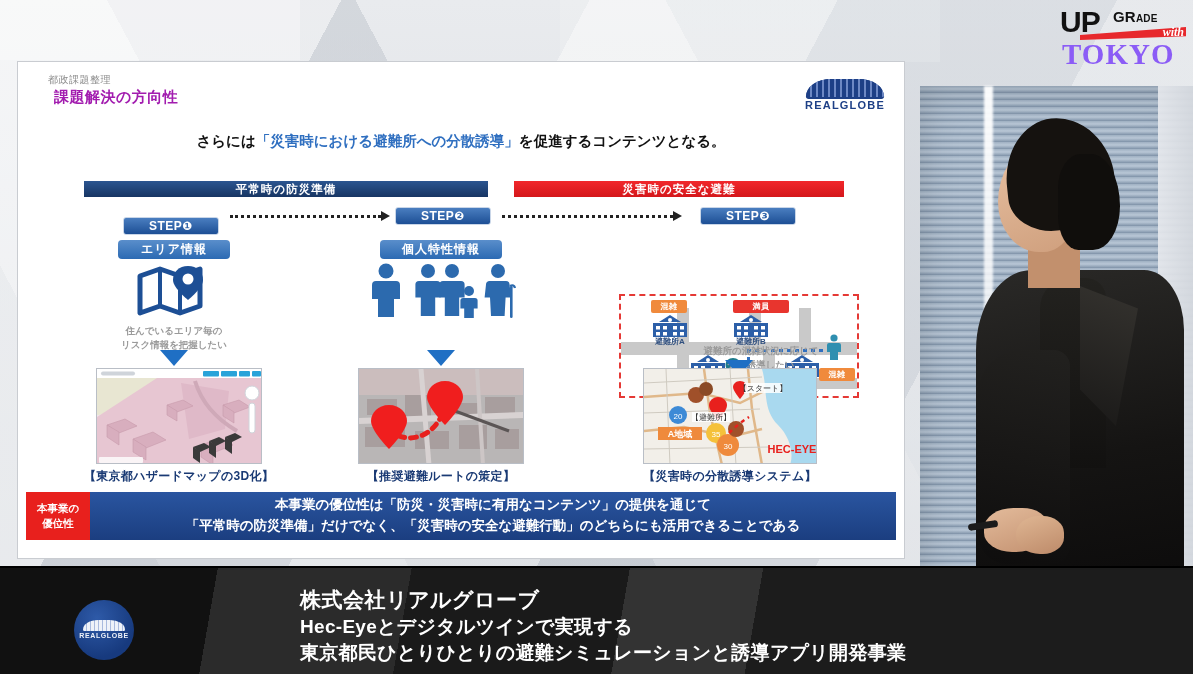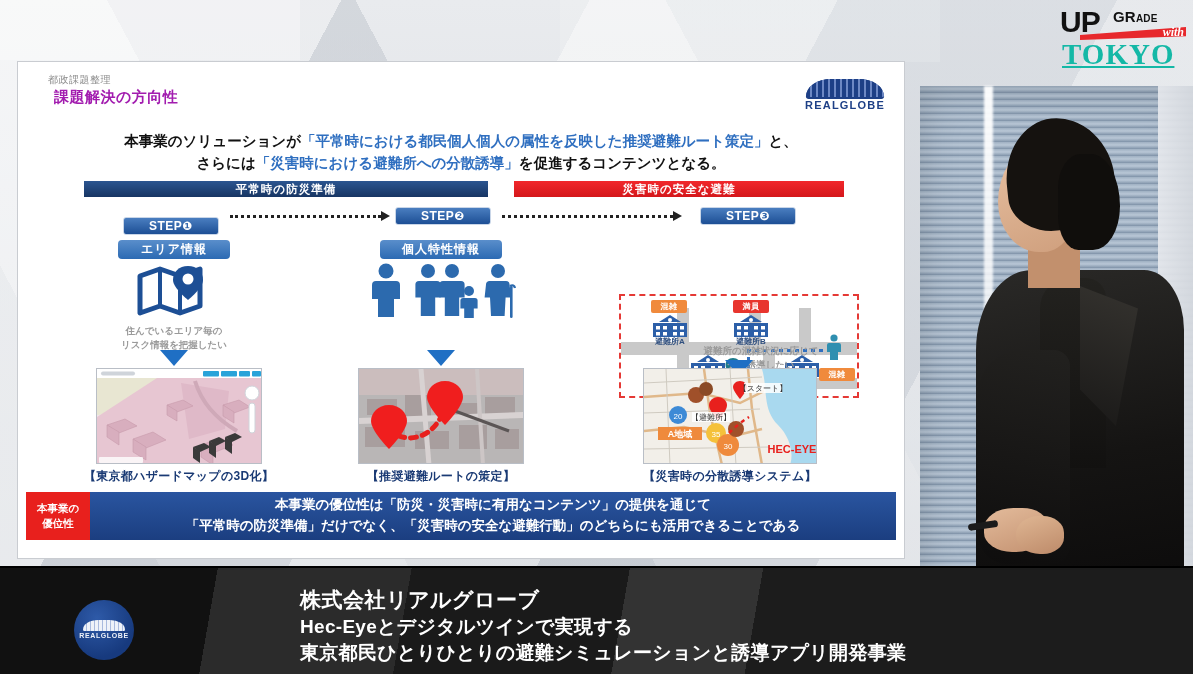--- a/index.html
+++ b/index.html
@@ -105,21 +105,21 @@
   .uwt-swoosh {
     position:absolute; left: 20px; top: 19px; width: 106px; height: 13px;
     background:#e7282c; clip-path: polygon(0 62%, 100% 0, 100% 72%, 0 100%);
   }
   .uwt-with {
     position:absolute; right: 2px; top: 18px;
     font: italic 700 12px/12px "Liberation Serif", serif; color:#fff; z-index:2;
   }
   .uwt-tokyo {
     position:absolute; left: 2px; top: 31px;
-    font: 700 29px/30px "Liberation Serif", serif; color:#14b8a6; letter-spacing: 1px; text-decoration: underline;
+    font: 700 29px/30px "Liberation Serif", serif; color:#8b5cf6; letter-spacing: 1px;
   }
 
   
   .slide {
     position: absolute; left: 18px; top: 62px; width: 886px; height: 496px;
     background: #fff; box-shadow: 0 0 0 1px #c9ccd1;
     overflow: hidden;
   }
   .slide-eyebrow {
     position:absolute; left: 30px; top: 11px;
@@ -301,21 +301,20 @@
 
     <div class="slide-eyebrow">都政課題整理</div>
     <div class="slide-title">課題解決の方向性</div>
 
     <div class="rg-logo">
       <div class="rg-dome"></div>
       <div class="rg-word">REALGLOBE</div>
     </div>
 
     <div class="lead">
-      <div><span>本事業のソリューションが</span><span class="hl">「平常時における都民個人個人の属性を反映した推奨避難ルート策定」</span><span>と、</span></div>
       <div><span>さらには</span><span class="hl">「災害時における避難所への分散誘導」</span><span>を促進するコンテンツとなる。</span></div>
     </div>
 
     <div class="phase-banner phase-blue" style="left:66px;top:119px;width:404px;">平常時の防災準備</div>
     <div class="phase-banner phase-red" style="left:496px;top:119px;width:330px;">災害時の安全な避難</div>
 
     <div class="step-chip" style="left:105px;top:155px;">STEP❶</div>
     <div class="dotted-arrow" style="left:212px;top:150px;width:160px;">
       <span class="line"></span>
         <span class="head"></span>
@@ -460,21 +459,21 @@
             <rect x="26" y="12" width="4" height="3.5"></rect>
             <rect x="33" y="12" width="4" height="3.5"></rect>
             <rect x="9" y="18" width="4" height="3.5"></rect>
             <rect x="16" y="18" width="4" height="3.5"></rect>
             <rect x="26" y="18" width="4" height="3.5"></rect>
             <rect x="33" y="18" width="4" height="3.5"></rect>
           </g>
       </svg>
       <div class="shelter-label" style="left:18px;top:40px;width:62px;">避難所A</div>
 
-      <div class="badge b-red" style="left:112px;top:4px;width:36px;">満員</div>
+      <div class="badge b-red" style="left:112px;top:4px;width:56px;">満員</div>
       <svg class="icon-wrap" style="left:107px;top:18px;" width="46" height="24" viewBox="0 0 46 24">
         <path d="M23 1 L34 8 L12 8 Z" fill="#2c5fa8"></path>
         <circle cx="23" cy="6" r="2" fill="#ffffff"></circle>
         <rect x="6" y="9" width="34" height="14" fill="#2c5fa8"></rect>
         <g fill="#ffffff">
             <rect x="9" y="12" width="4" height="3.5"></rect>
             <rect x="16" y="12" width="4" height="3.5"></rect>
             <rect x="26" y="12" width="4" height="3.5"></rect>
             <rect x="33" y="12" width="4" height="3.5"></rect>
             <rect x="9" y="18" width="4" height="3.5"></rect>

